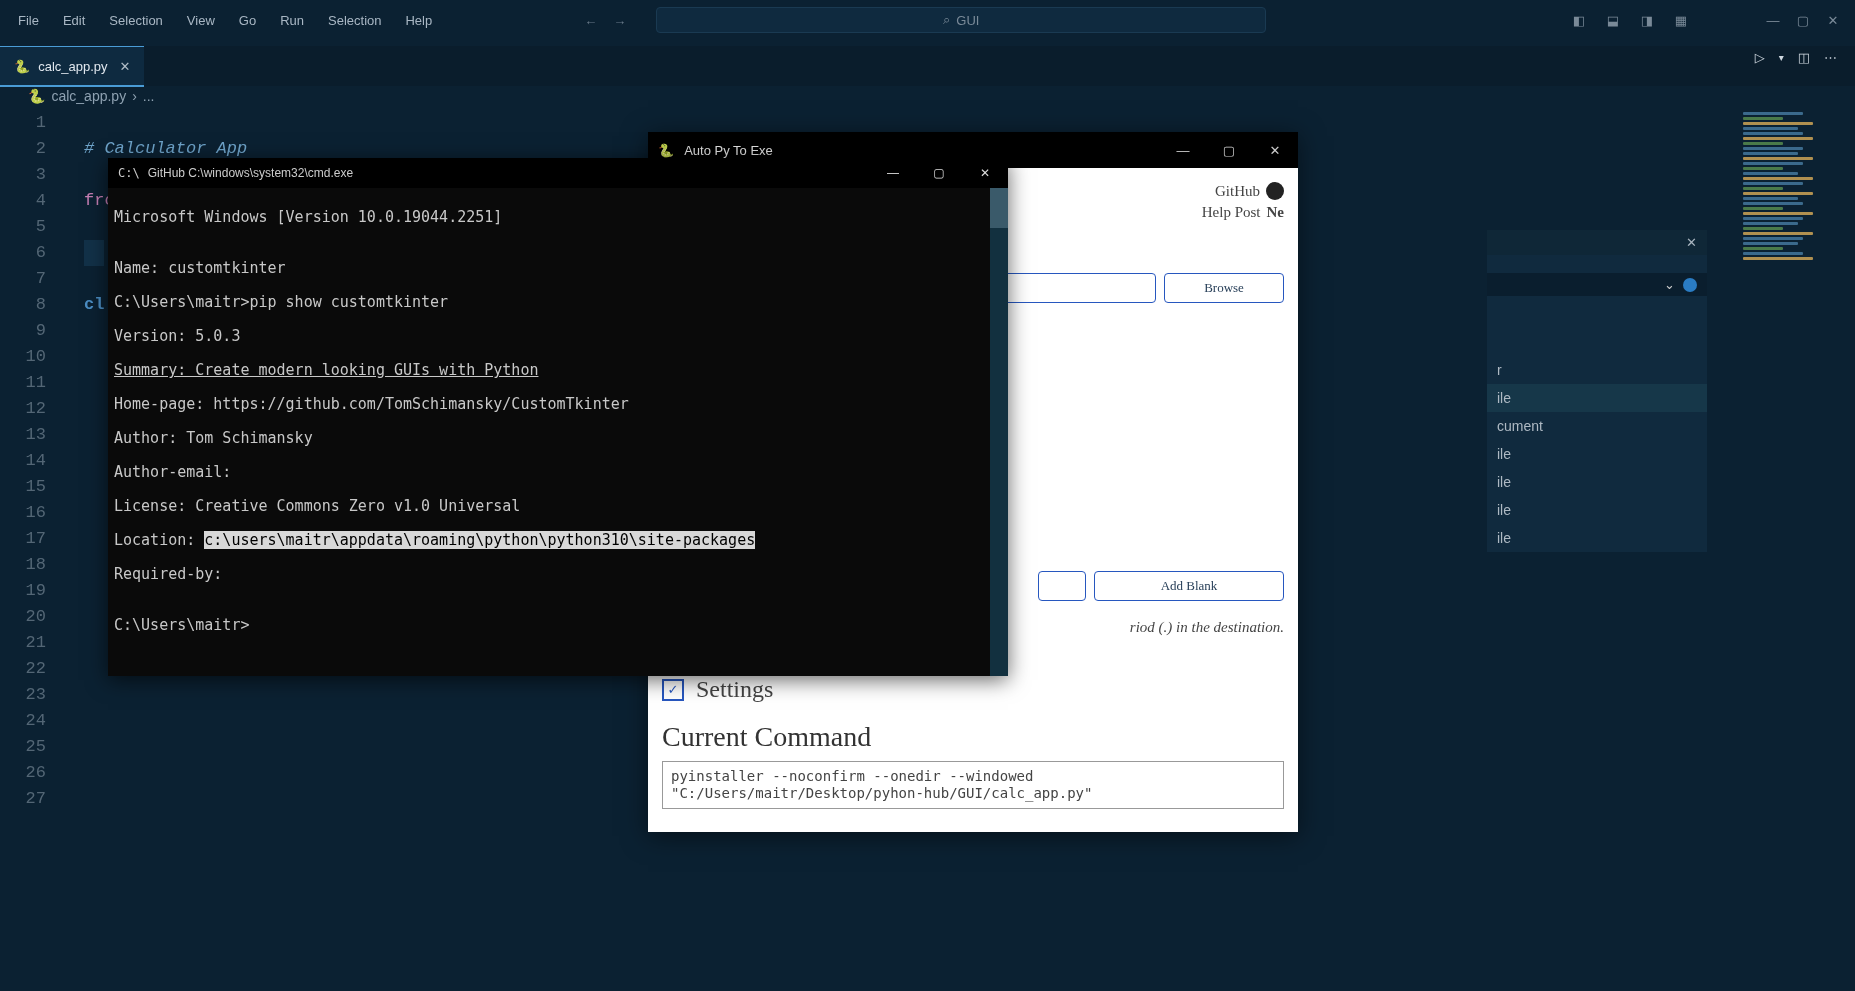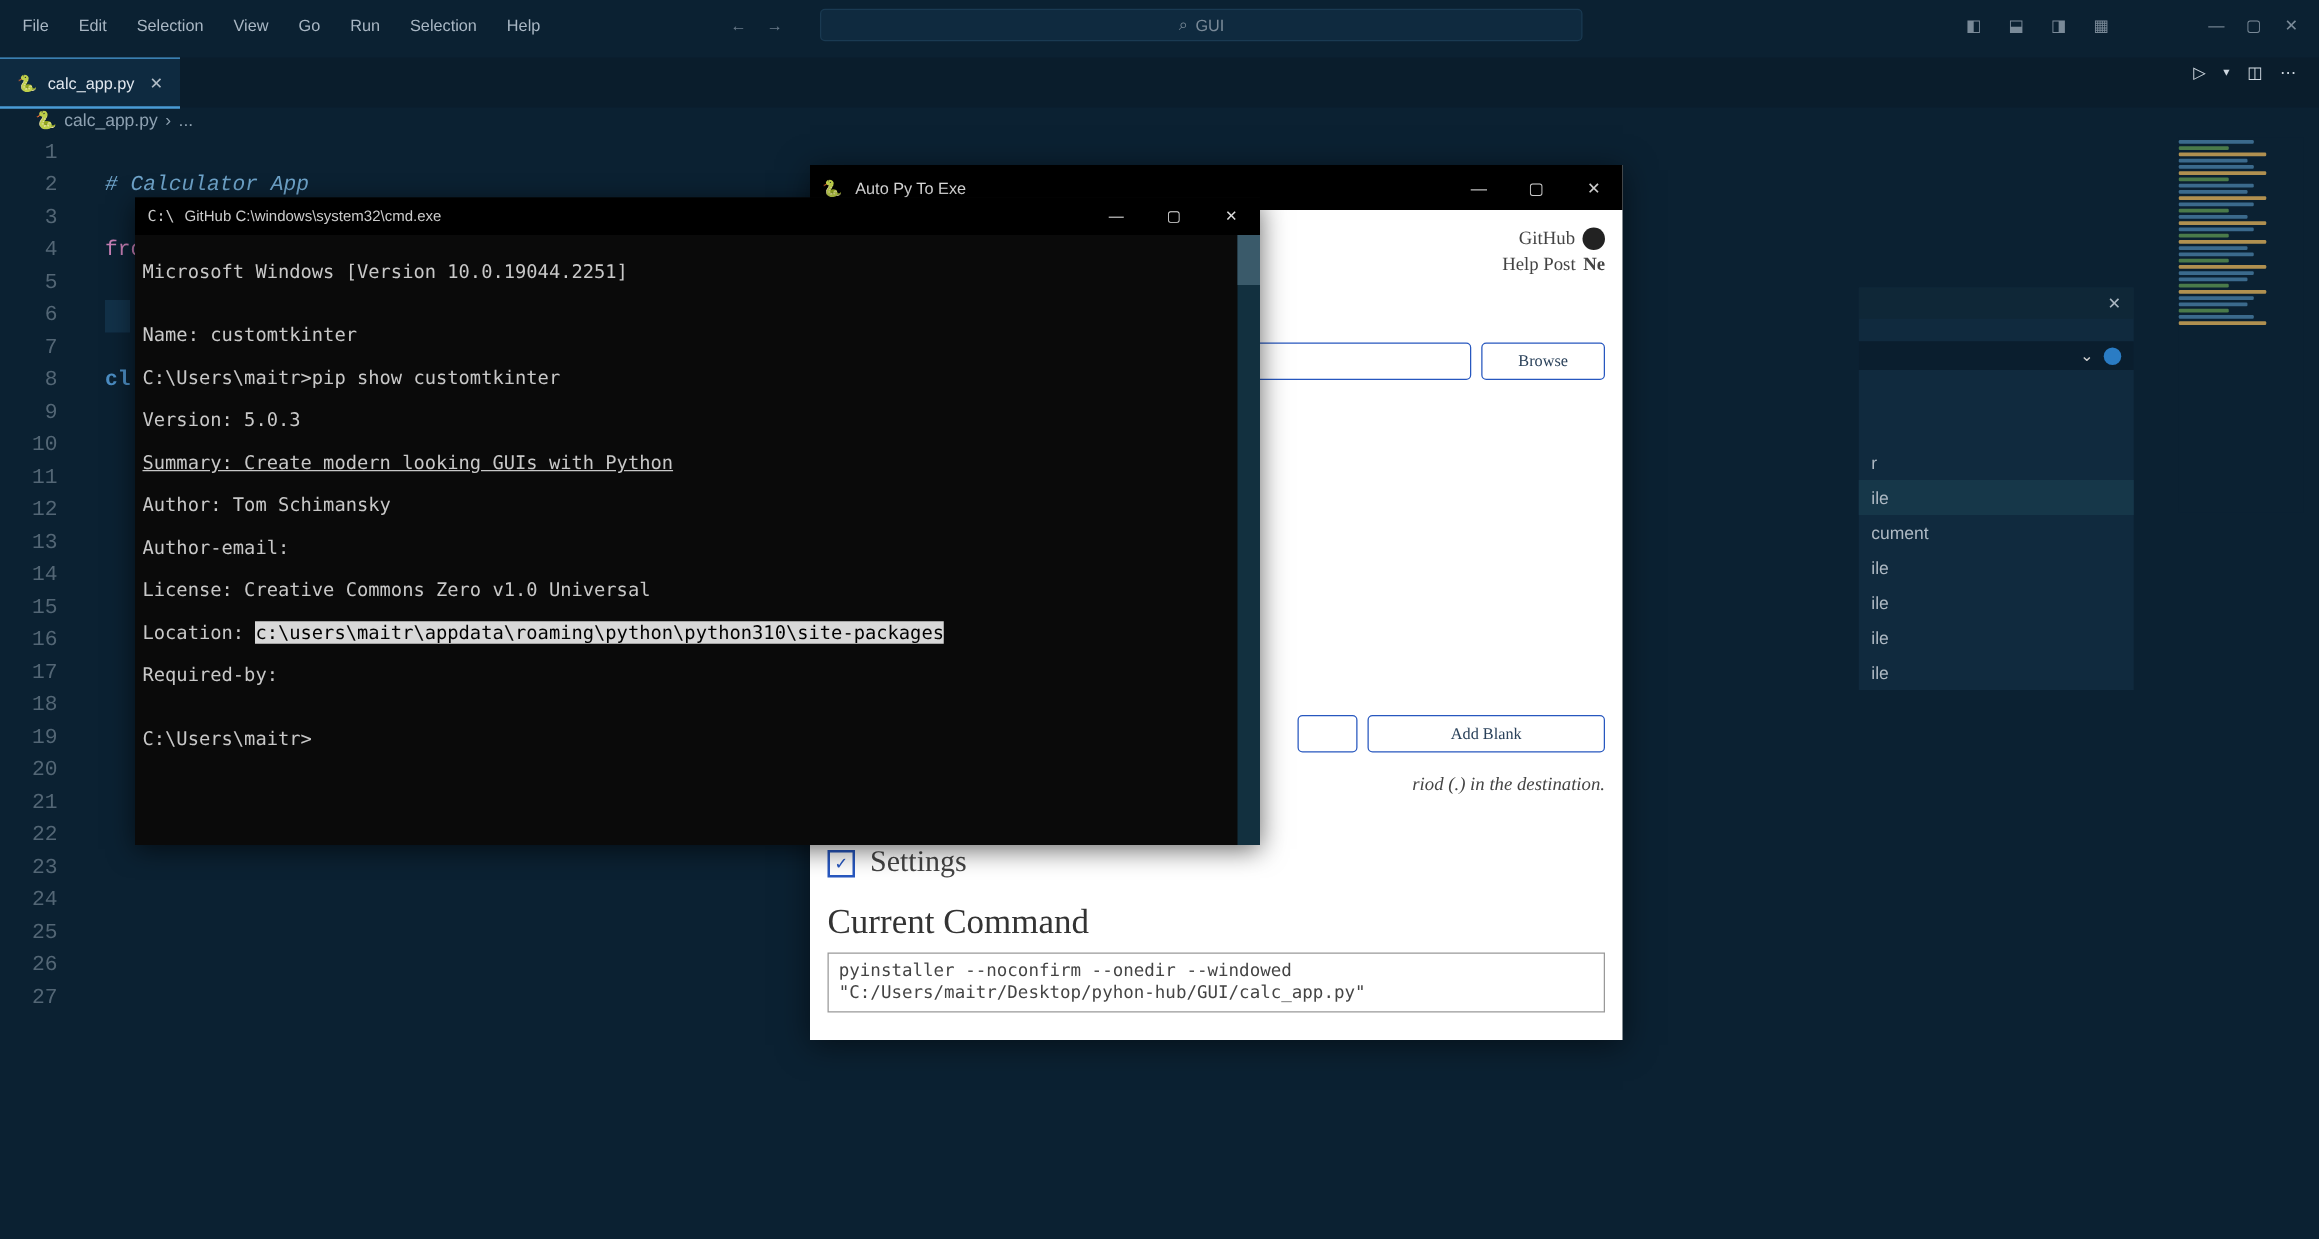--- a/index.html
+++ b/index.html
@@ -166,21 +166,21 @@
 .apy-lang{display:flex; align-items:center; gap:8px; font-size:15px; margin:6px 0 20px;}
 .apy-select{
   border:1px solid #2757bf; padding:3px 8px; width:206px; border-radius:3px;
   color:#333; background:#fff; display:flex; justify-content:space-between; align-items:center;
 }
 .apy-row{display:flex; gap:8px; margin-bottom:18px;}
 .apy-input{
   border:1px solid #2757bf; border-radius:4px; height:30px; flex:1;
 }
 .apy-btn{
-  border:1px solid #2757bf; border-radius:4px; height:30px; width:99px;
+  border:1px solid #2757bf; border-radius:4px; height:30px; width:120px;
   display:flex; align-items:center; justify-content:center; color:#2a415a;
 }
 .apy-hint{font-style:italic; color:#444; font-size:15px; text-align:right;}
 .apy-section{display:flex; align-items:center; gap:12px; margin-top:40px;}
 .apy-check{width:22px; height:22px; border:2px solid #2757bf; display:flex; align-items:center; justify-content:center; color:#2757bf;}
 .apy-sec-title{font-size:24px; color:#444;}
 .apy-sub-title{font-size:28px; color:#333; margin-top:18px;}
 .apy-cmd-box{
   border:1px solid #999; padding:6px 8px; margin-top:8px; font-family:monospace;
   font-size:14px; color:#444; line-height:17px;
@@ -424,20 +424,21 @@
       <span class="cmd-wc">✕</span>
     </div>
   </div>
   <div class="cmd-body">
 <span style="display: block;">Microsoft Windows [Version 10.0.19044.2251]</span>
 <span style="display: block;"></span>
 <span style="display: block;">Name: customtkinter</span>
 <span style="display: block;">C:\Users\maitr&gt;pip show customtkinter</span>
 <span style="display: block;">Version: 5.0.3</span>
 <span style="display: block; text-decoration: underline;">Summary: Create modern looking GUIs with Python</span>
+<span style="display: block;">Home-page: https://github.com/TomSchimansky/CustomTkinter</span>
 <span style="display: block;">Author: Tom Schimansky</span>
 <span style="display: block;">Author-email:</span>
 <span style="display: block;">License: Creative Commons Zero v1.0 Universal</span>
 <span style="display: block;"><span>Location: </span><span class="cmd-sel">c:\users\maitr\appdata\roaming\python\python310\site-packages</span></span>
 <span style="display: block;">Required-by:</span>
 <span style="display: block;"></span>
 <span style="display: block;">C:\Users\maitr&gt;</span>
   </div>
   <div class="cmd-scroll">
     <div class="cmd-thumb"></div>

